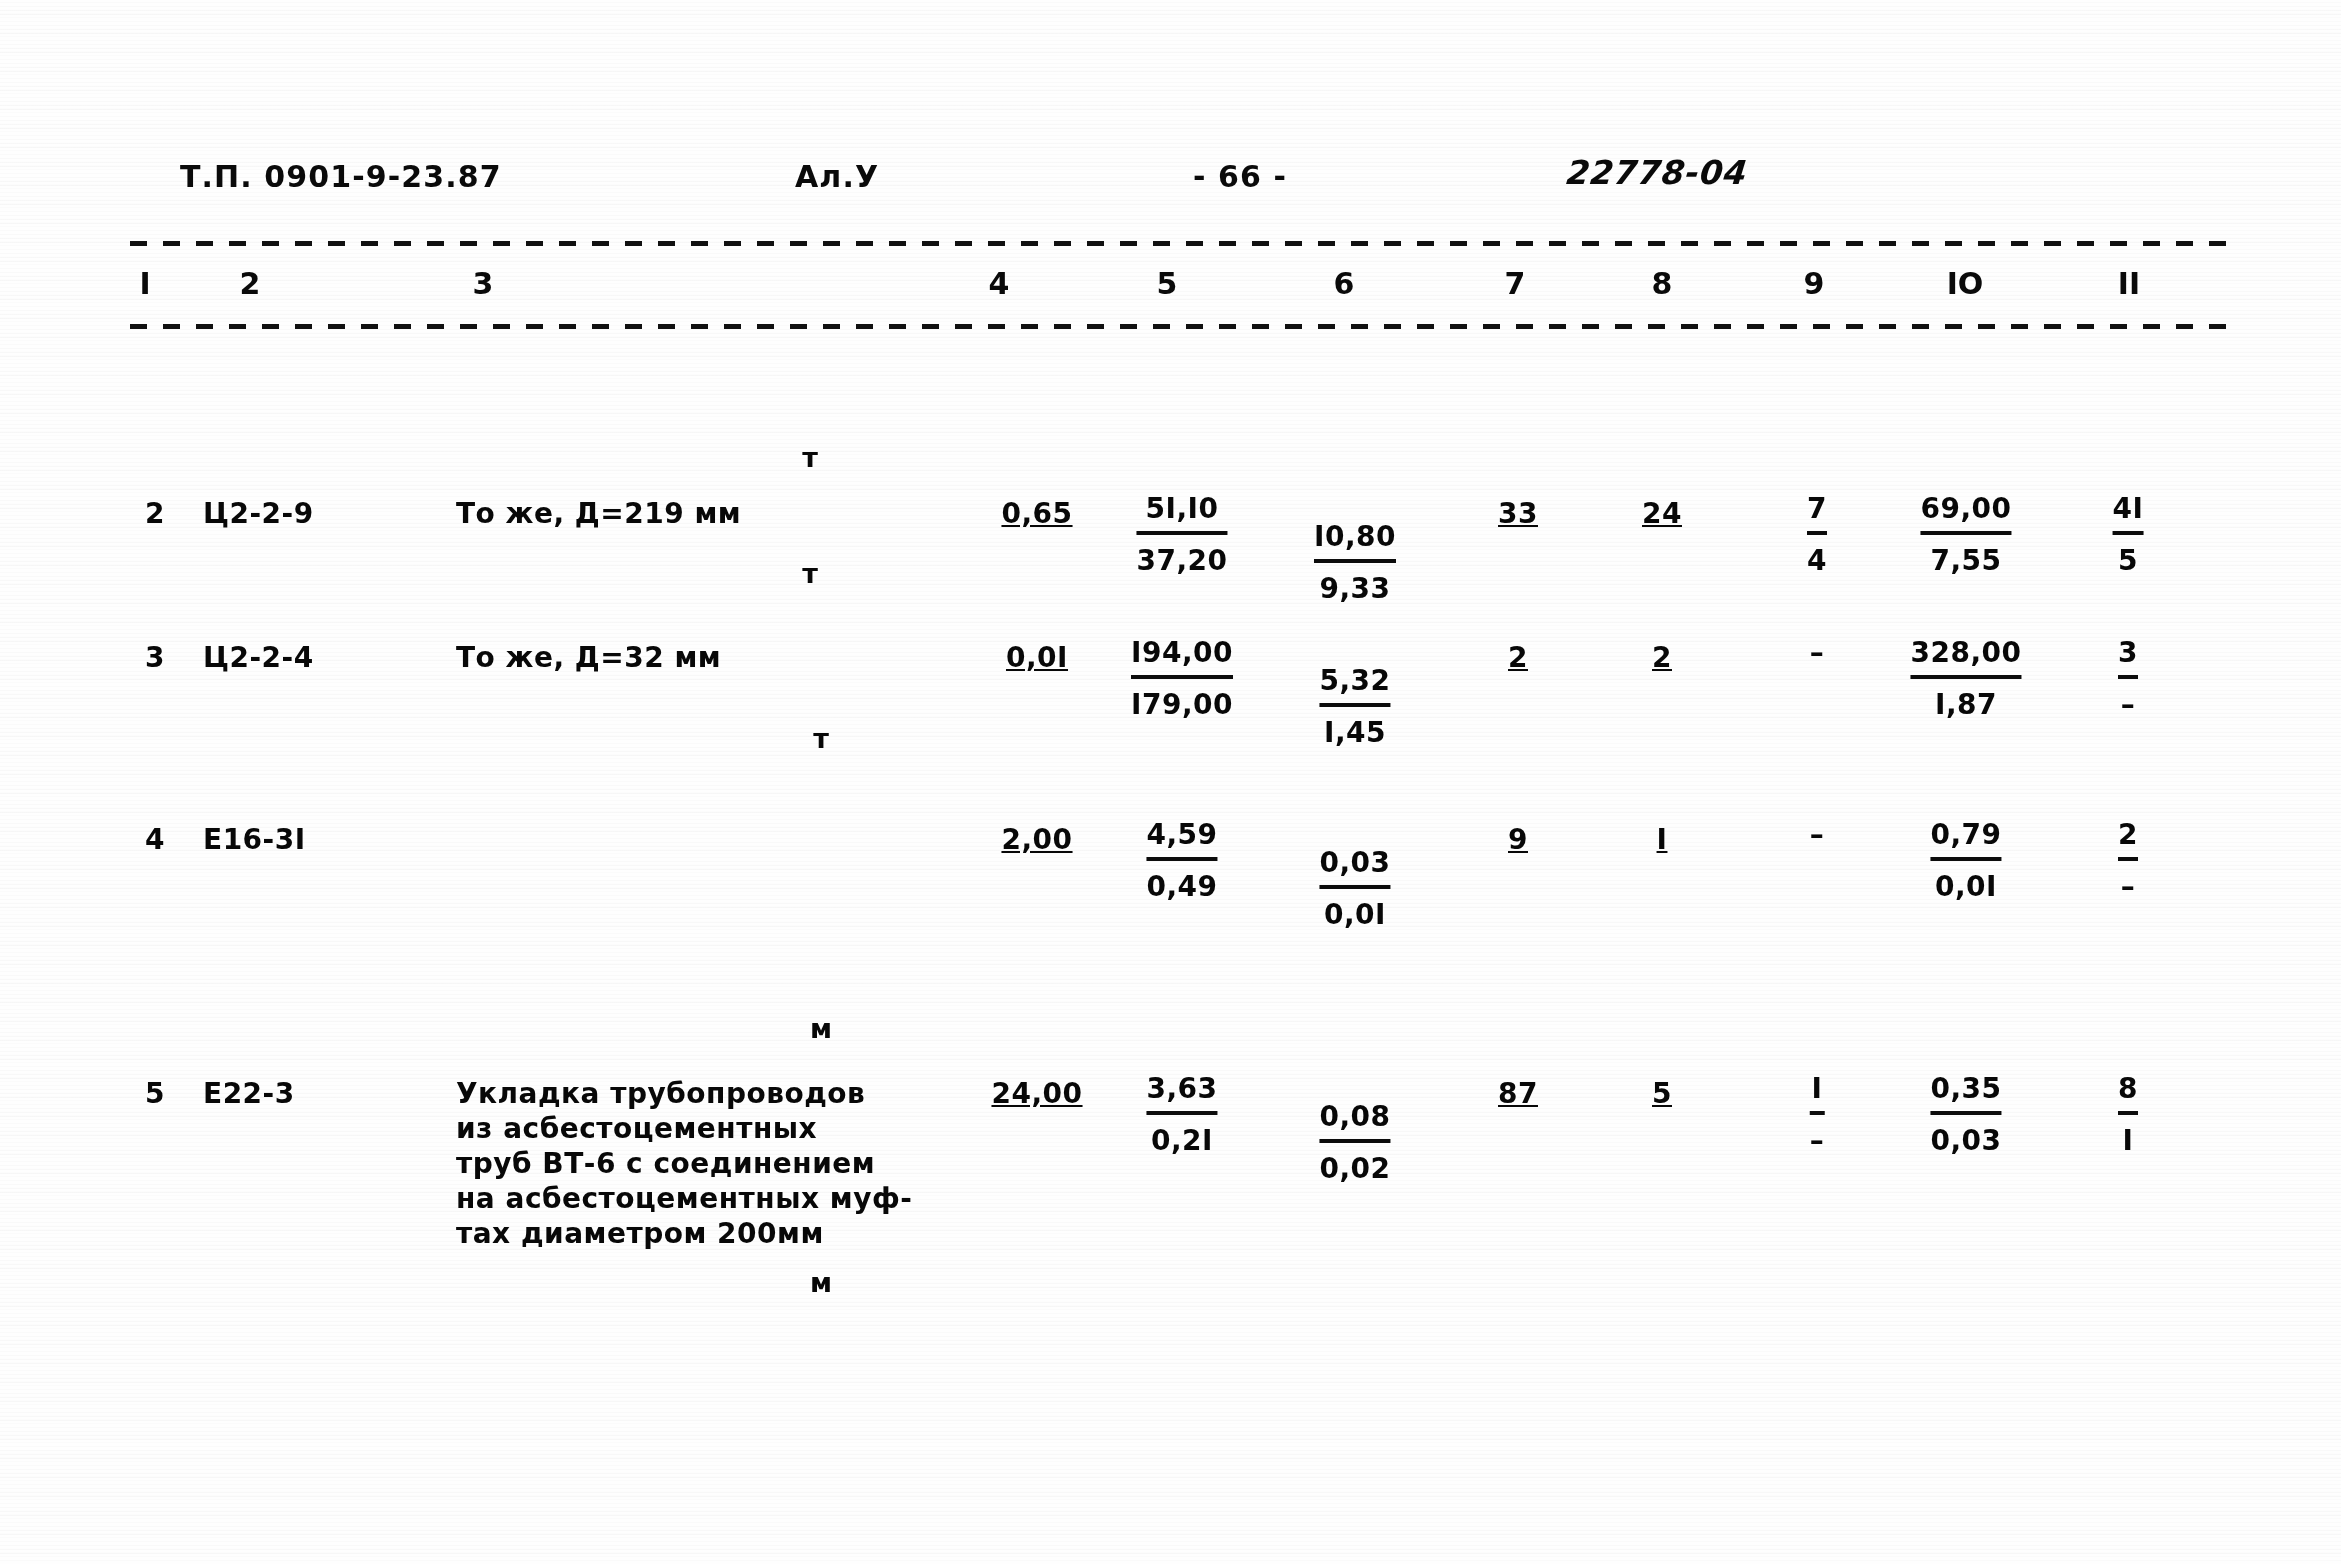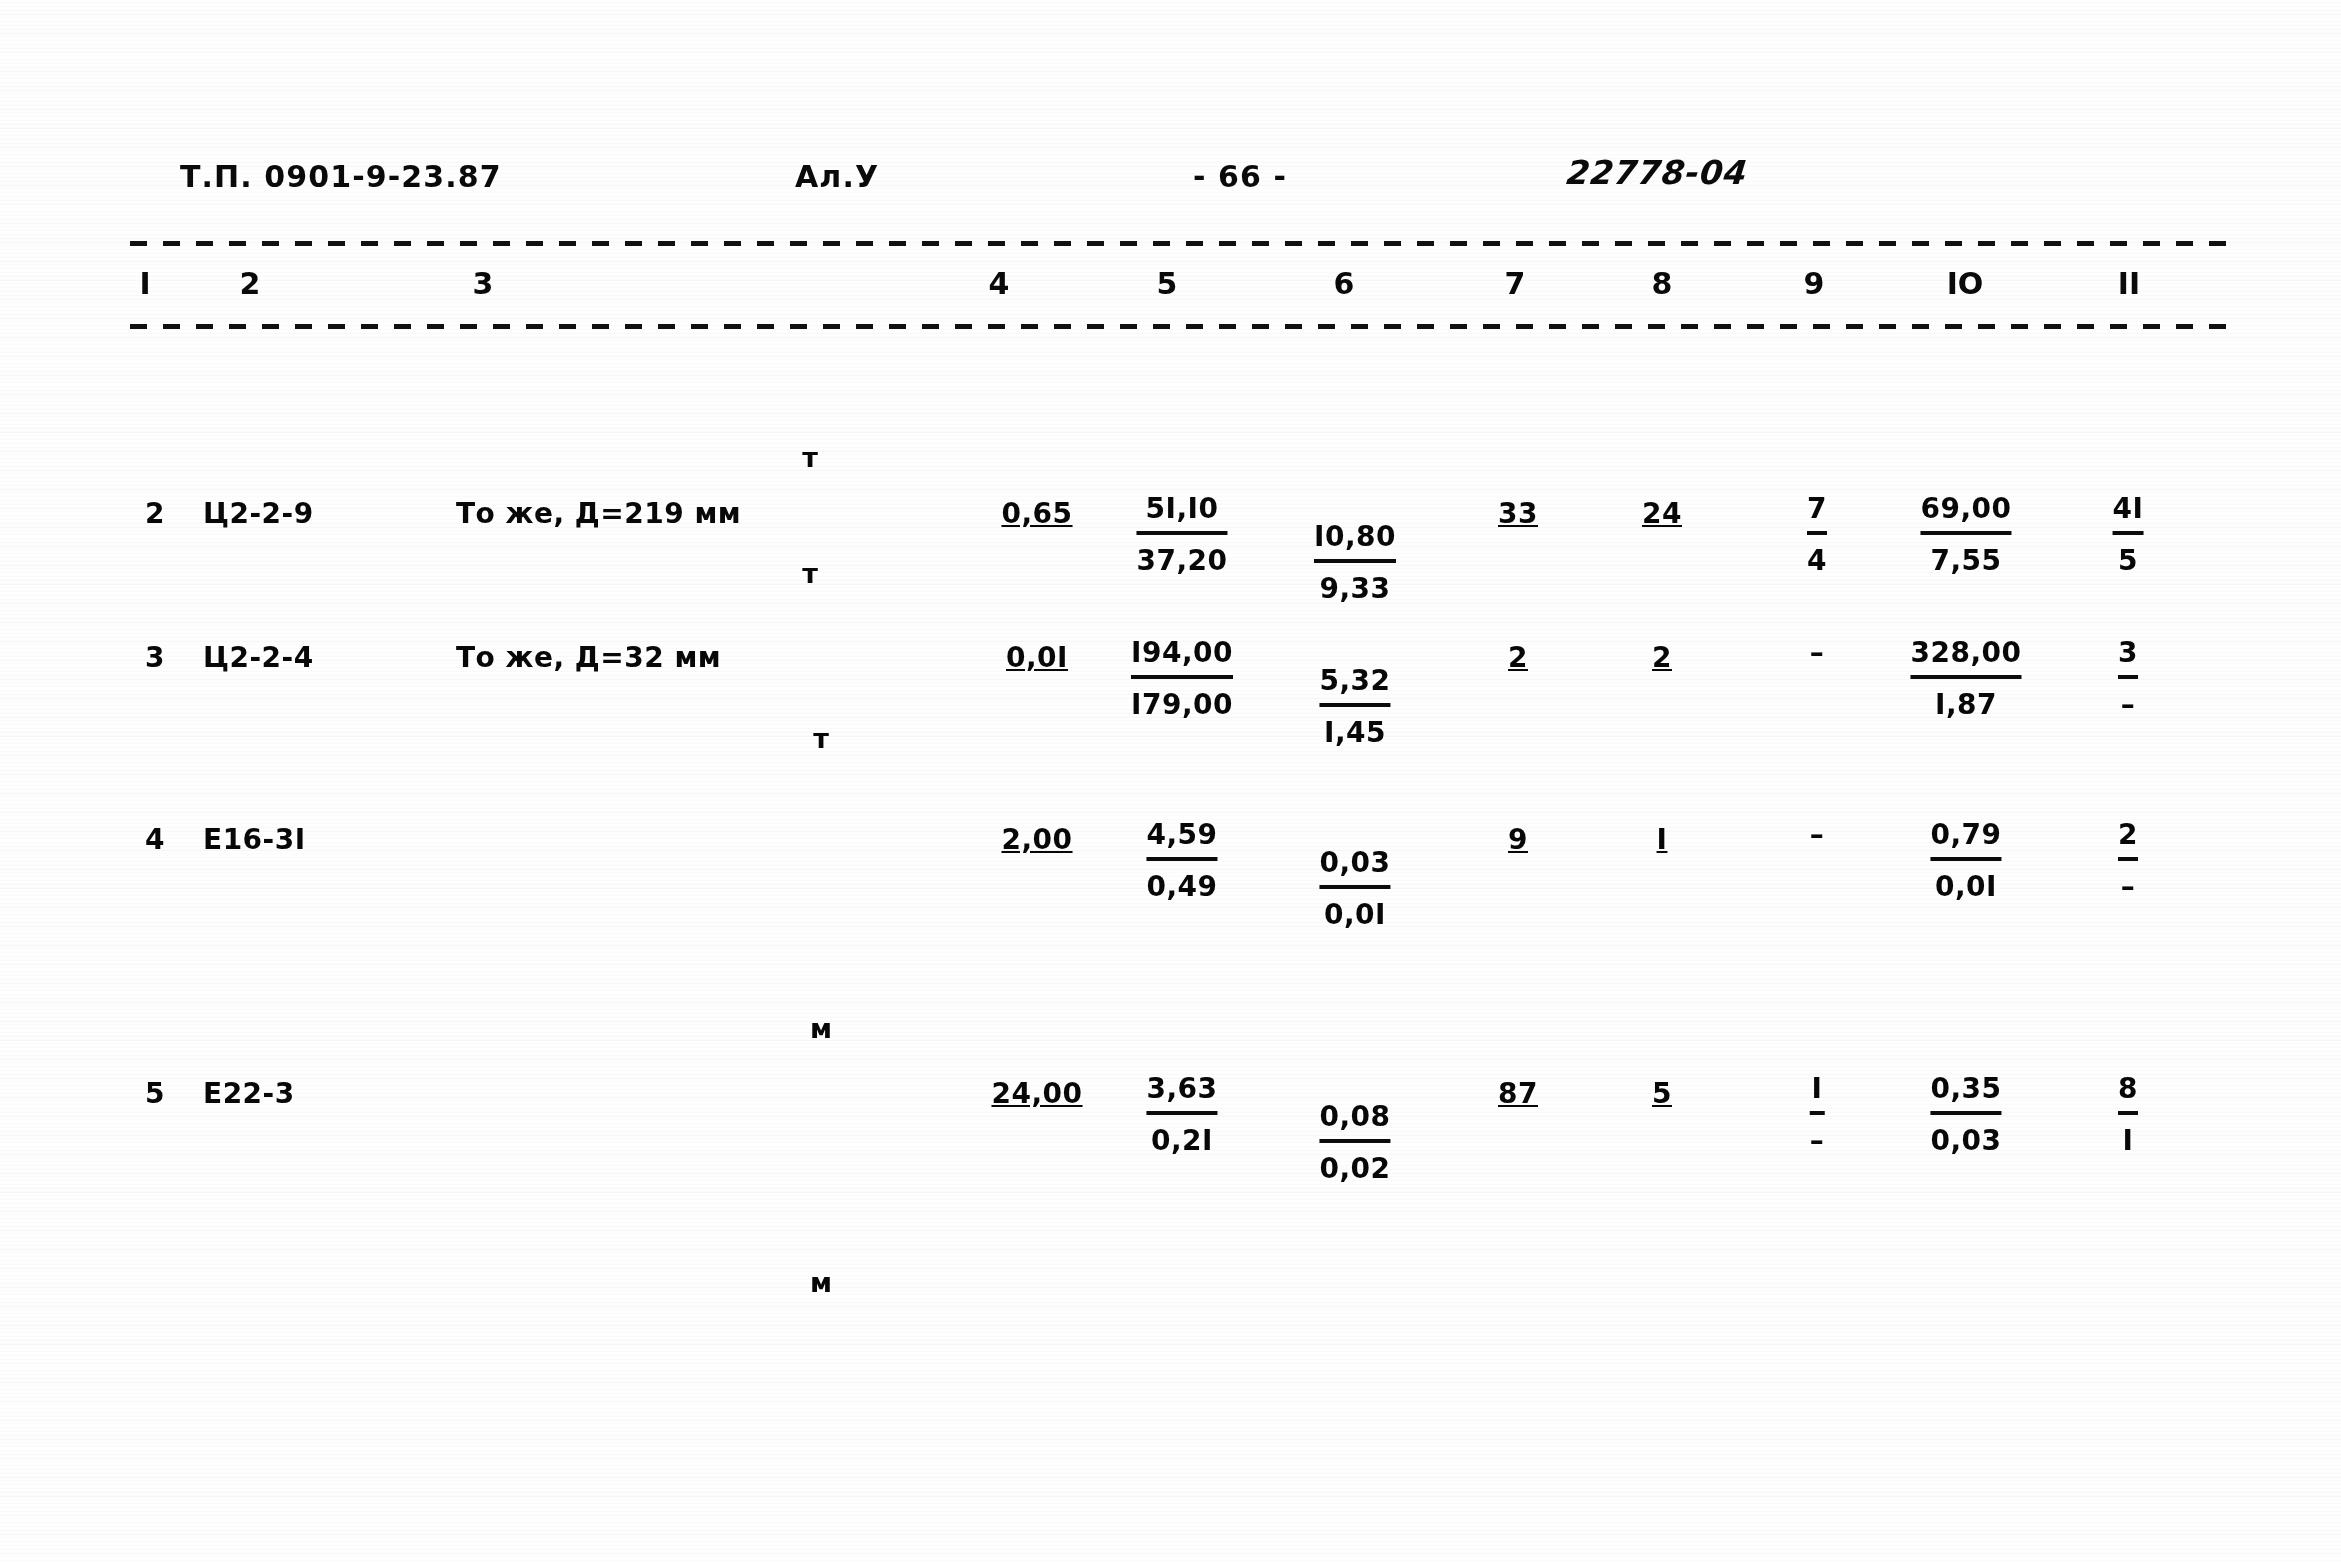--- a/index.html
+++ b/index.html
@@ -300,20 +300,25 @@
       </div>
       <div class="stack c11" style="top:7.6px">
         <span class="top">2</span>
         <span class="bot">–</span>
       </div>
     </div>
 
     <div class="row" style="height:257px">
       <div class="cell left c1" style="top:12px">5</div>
       <div class="cell left c2" style="top:12px">Е22-3</div>
+      <div class="cell left c3" style="top:12px">Укладка трубопроводов
+из  асбестоцементных
+труб ВТ-6 с соединением
+на асбестоцементных муф-
+тах диаметром 200мм</div>
       <div class="unit" style="left:821px; top:203px">м</div>
 
       <div class="cell center c4" style="top:12px">24,00</div>
 
       <div class="stack c5" style="top:7.6px">
         <span class="top">3,63</span>
         <span class="bot">0,2I</span>
       </div>
       <div class="stack c6" style="top:7.6px">
         <span class="top">0,08</span>

